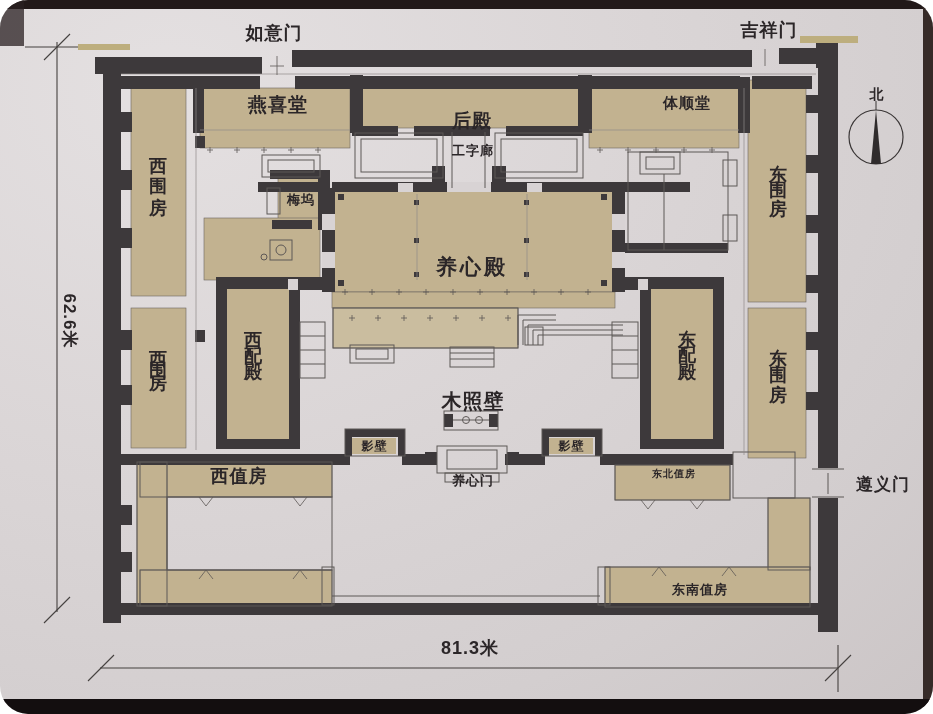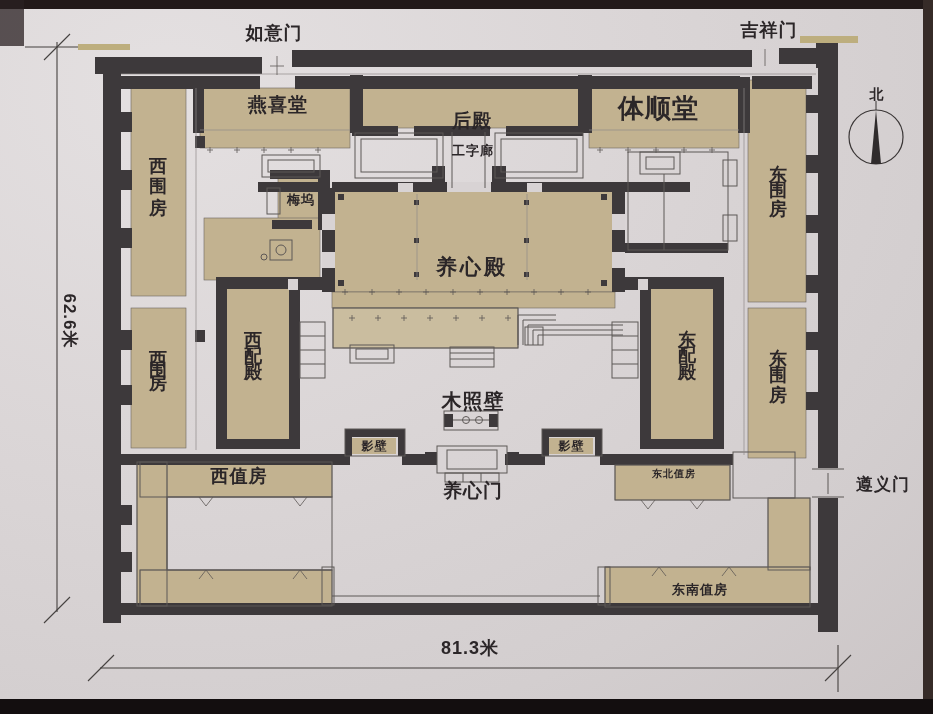--- a/index.html
+++ b/index.html
@@ -2,20 +2,21 @@
 <html><head>
 <meta charset="utf-8">
 <style>
   html,body{margin:0;padding:0;}
   #stage{
     position:relative;
     width:933px;height:714px;
     overflow:hidden;
     background:radial-gradient(ellipse at 18% 12%, #e4e0e1 0%, #dad5d6 45%, #d3cecf 75%, #cbc5c6 100%);
     font-family:"Liberation Sans","DejaVu Sans",sans-serif;
+    border-radius:28px;
   }
   #plan-svg{position:absolute;left:0;top:0;}
   .lbl{
     position:absolute;
     color:#2b2628;
     font-weight:600;
     line-height:1;
     text-align:center;
     white-space:nowrap;
     letter-spacing:1px;
@@ -270,34 +271,34 @@
     <rect x="923" y="0" width="10" height="714" fill="#362b28"></rect>
     <rect x="0" y="699" width="933" height="15" fill="#130e0f"></rect>
   </g>
 </svg>
 
 <div class="lbl" style="left:235px;top:24px;width:78px;font-size:18px;">如意门</div>
 <div class="lbl" style="left:730px;top:21px;width:78px;font-size:18px;text-align:center;">吉祥门</div>
 <div class="lbl" style="left:867px;top:87px;width:20px;font-size:14px;">北</div>
 <div class="lbl" style="left:242px;top:95px;width:72px;font-size:19px;">燕喜堂</div>
 <div class="lbl" style="left:441px;top:95px;width:62px;font-size:19px;margin-top:16px;">后殿</div>
-<div class="lbl" style="left:618px;top:95px;width:74px;font-size:26px;">体顺堂</div>
+<div class="lbl" style="left:650px;top:95px;width:74px;font-size:15px;">体顺堂</div>
 <div class="lbl" style="left:447px;top:144px;width:52px;font-size:13px;">工字廊</div>
 <div class="lbl" style="left:283px;top:193px;width:36px;font-size:13px;">梅坞</div>
 <div class="lbl" style="left:425px;top:234px;width:94px;font-size:21px;letter-spacing:3px;margin-top:22px;">养心殿</div>
 <div class="vlbl" style="left:149px;top:143px;font-size:18px;letter-spacing:20px;">西围房</div>
 <div class="vlbl" style="left:149px;top:336px;font-size:18px;letter-spacing:11px;">西围房</div>
 <div class="vlbl" style="left:769px;top:150px;font-size:18px;letter-spacing:17px;">东围房</div>
 <div class="vlbl" style="left:769px;top:334px;font-size:18px;letter-spacing:18px;">东围房</div>
 <div class="vlbl" style="left:244px;top:317px;font-size:18px;letter-spacing:16px;">西配殿</div>
 <div class="vlbl" style="left:678px;top:315px;font-size:18px;letter-spacing:17px;">东配殿</div>
 <div class="lbl" style="left:441px;top:391px;width:64px;font-size:20px;">木照壁</div>
 <div class="lbl" style="left:353px;top:440px;width:43px;font-size:12px;">影壁</div>
 <div class="lbl" style="left:550px;top:440px;width:43px;font-size:12px;">影壁</div>
-<div class="lbl" style="left:433px;top:474px;width:80px;font-size:19px;margin-top:7px;">养心门</div>
+<div class="lbl" style="left:433px;top:474px;width:80px;font-size:13px;">养心门</div>
 <div class="lbl" style="left:209px;top:467px;width:60px;font-size:18px;">西值房</div>
 <div class="lbl" style="left:637px;top:469px;width:74px;font-size:10px;">东北值房</div>
 <div class="lbl" style="left:842px;top:476px;width:68px;font-size:17px;margin-left:7px;">遵义门</div>
 <div class="lbl" style="left:663px;top:583px;width:74px;font-size:13px;">东南值房</div>
 <div class="lbl rot90" style="left:26px;top:312px;width:86px;height:18px;font-size:17px;">62.6米</div>
 <div class="lbl" style="left:418px;top:639px;width:104px;font-size:18px;">81.3米</div>
 
 </div>
 
 </body></html>

